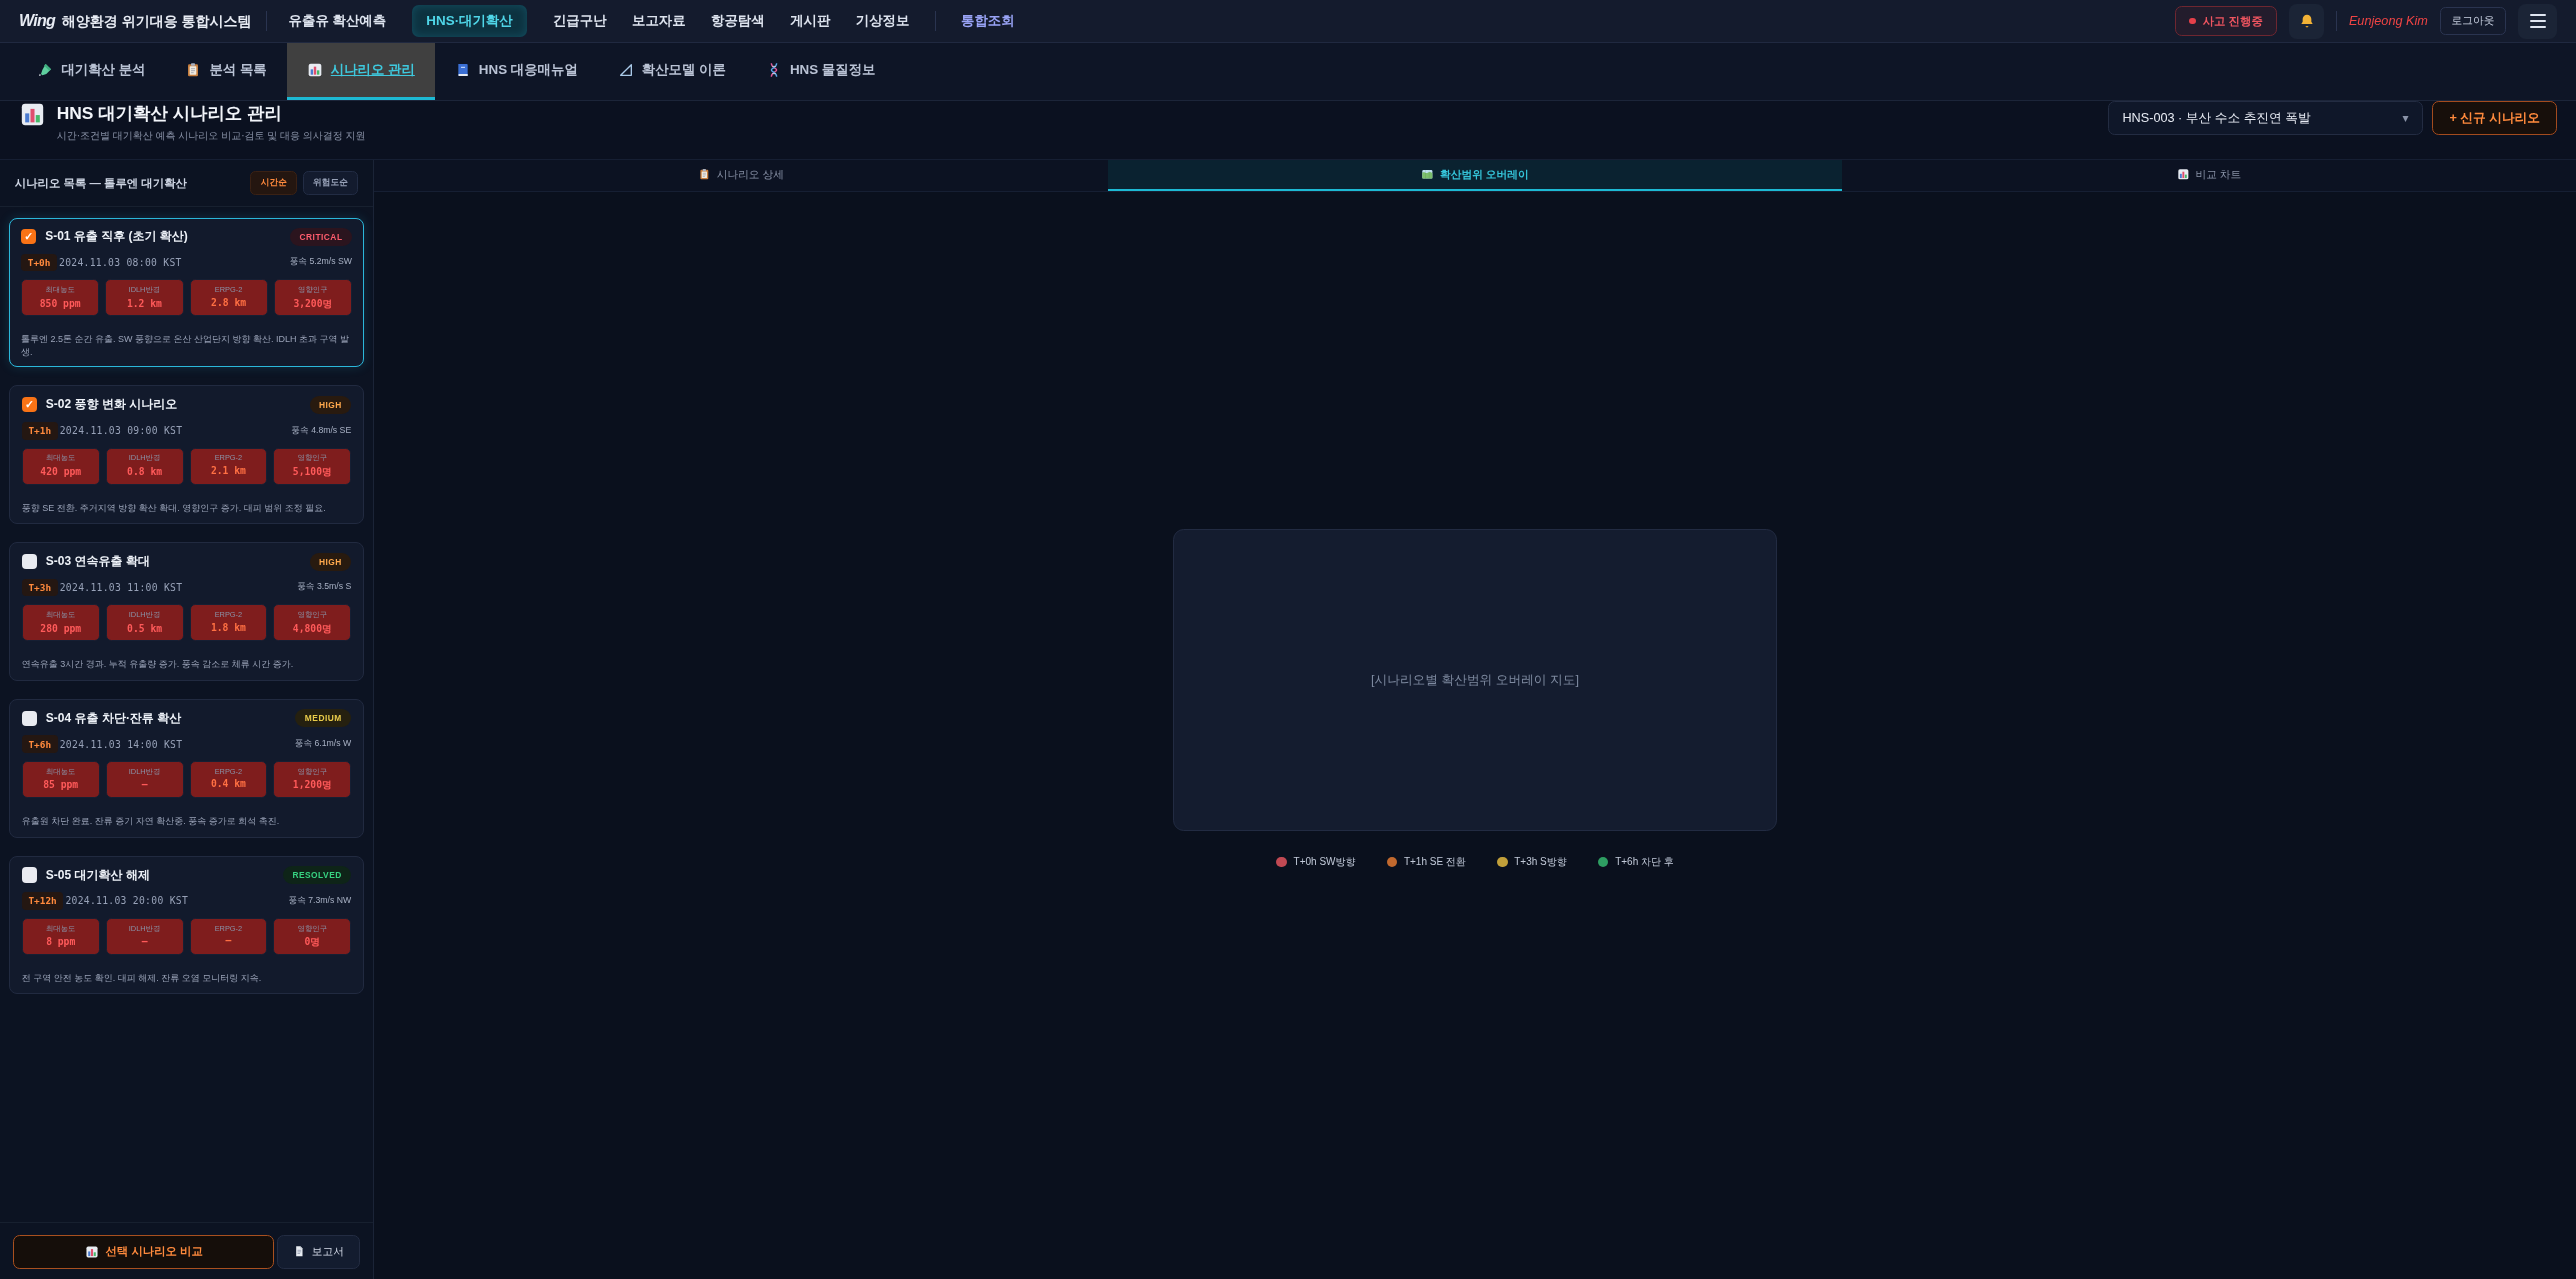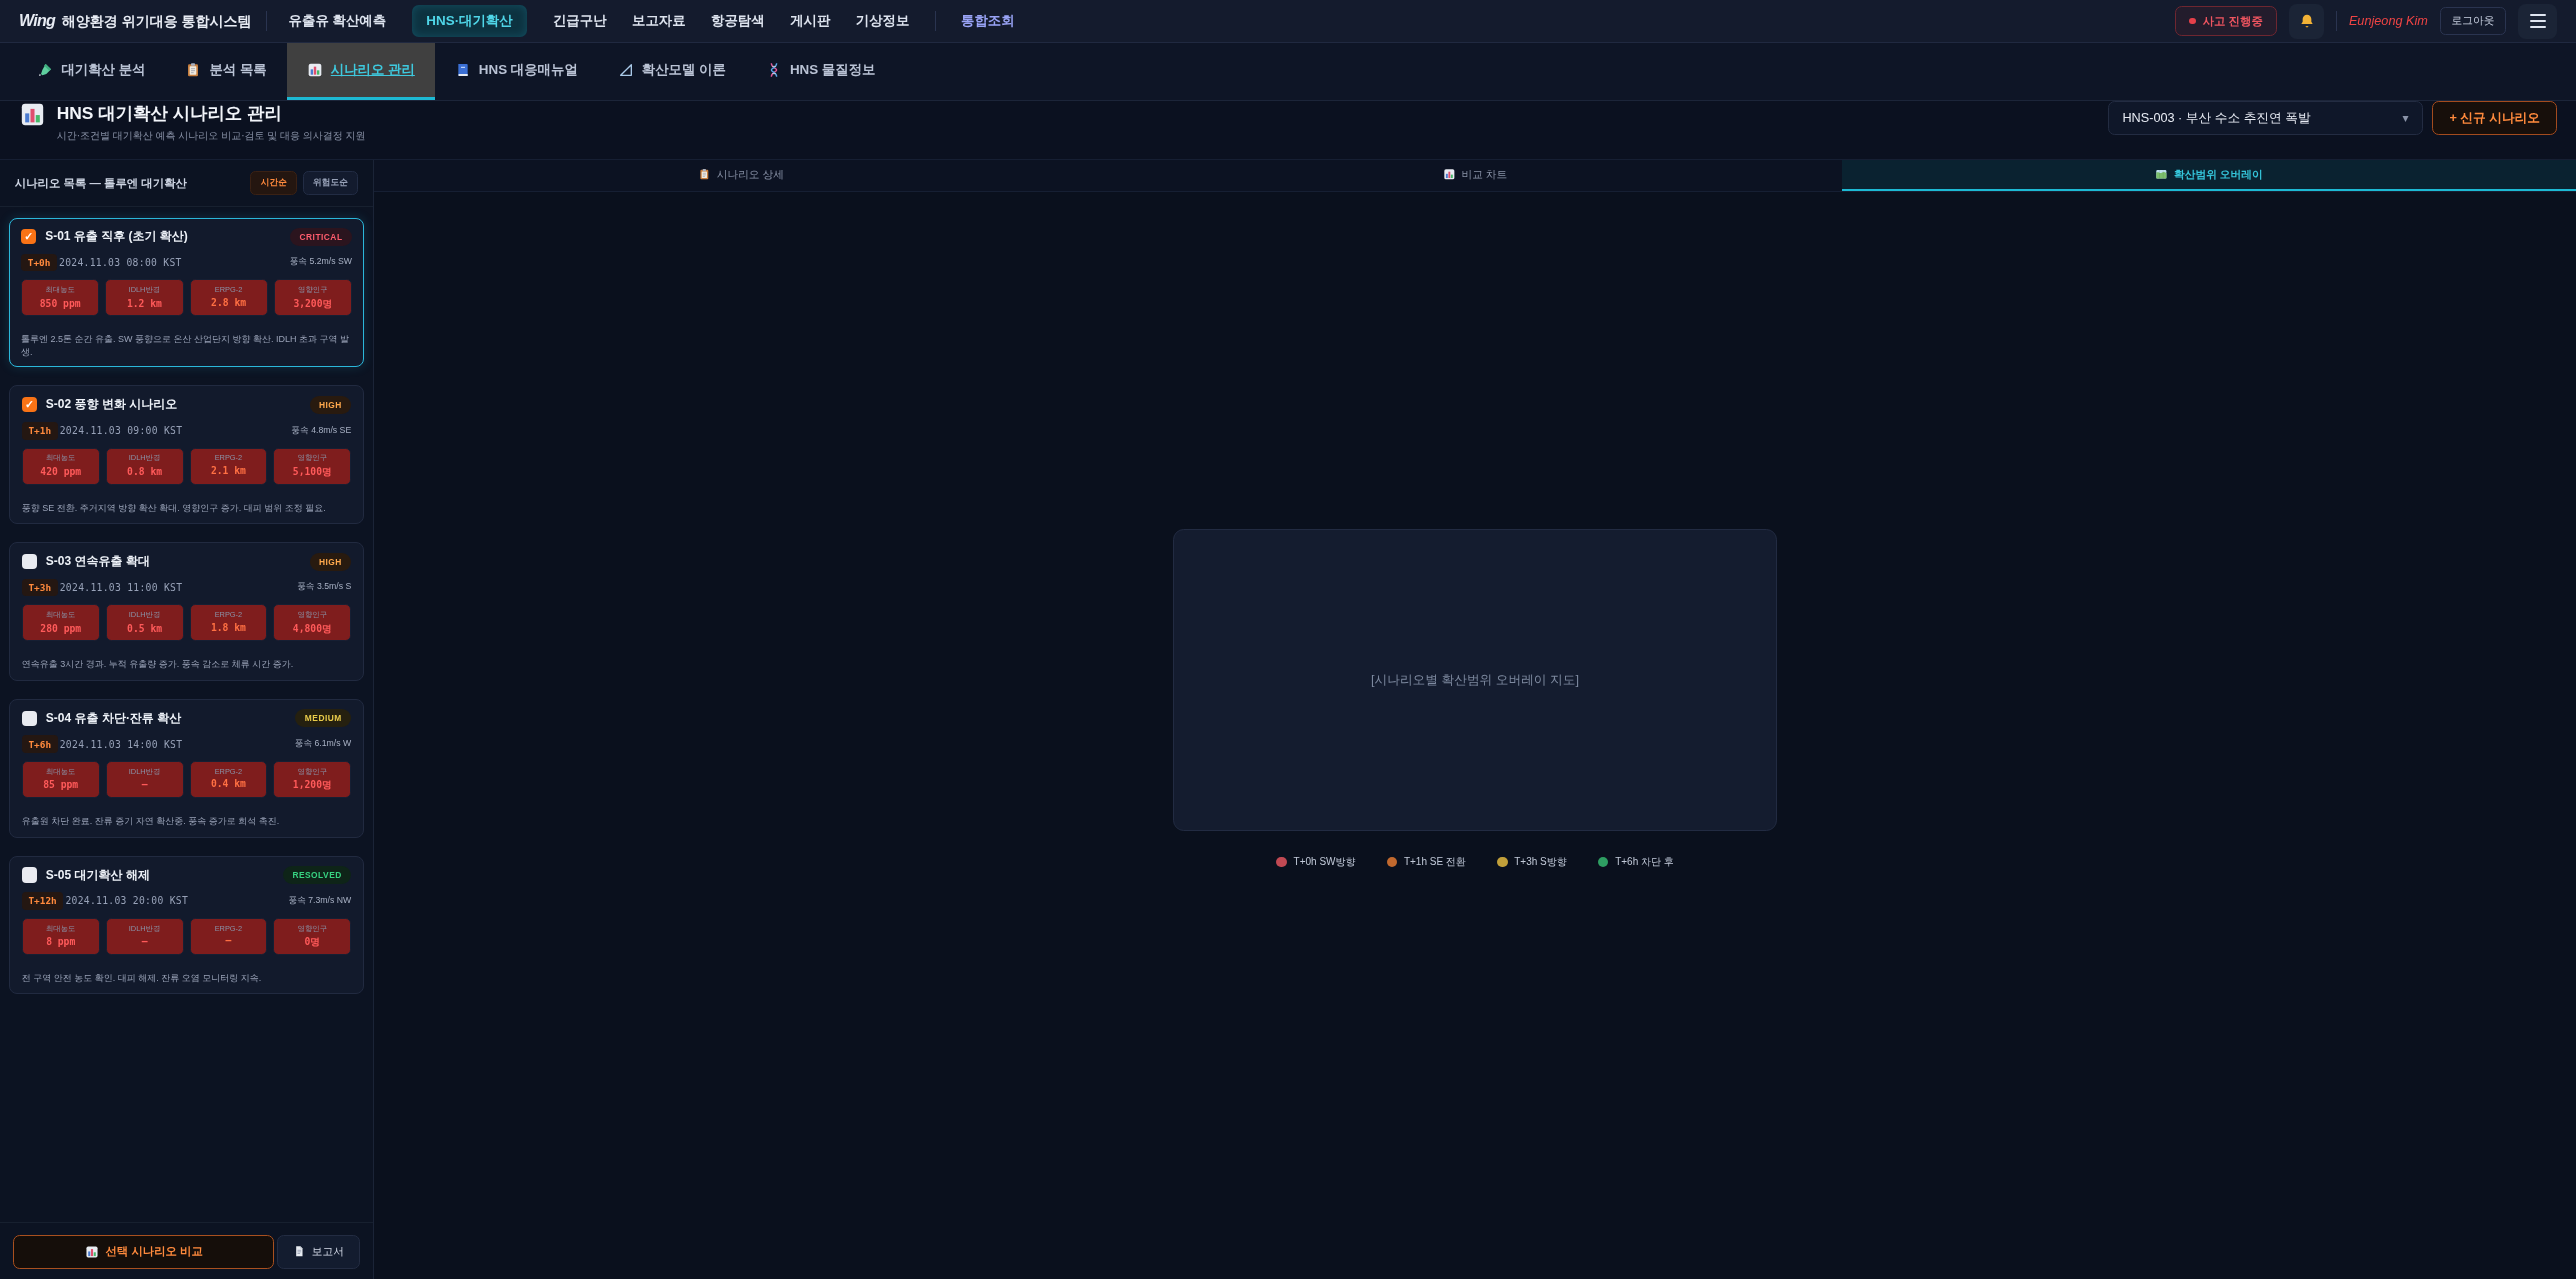--- a/index.html
+++ b/index.html
@@ -431,37 +431,37 @@
     <div class="main-tabs">
       <div class="mtab">
         <svg class="icon18" viewBox="0 0 24 24">
             <rect x="4.5" y="3.5" width="15" height="18" rx="2" fill="#c77f3f"></rect>
             <rect x="7" y="6.5" width="10" height="12.5" rx="1" fill="#efeadf"></rect>
             <rect x="9" y="2" width="6" height="3.5" rx="1" fill="#aab1bf"></rect>
             <path d="M9 10h6M9 13h6M9 16h4" stroke="#9aa0ad" stroke-width="1.2"></path>
           </svg>
         <span>시나리오 상세</span>
       </div>
+      <div class="mtab active">
+        <svg class="icon18" viewBox="0 0 24 24">
+            <rect x="2.5" y="4" width="19" height="16" rx="2" fill="#bfe0ef"></rect>
+            <path d="M2.5 9c4-3 7 2 10 0s6-2 9 1v10h-19z" fill="#7cbf6d"></path>
+            <path d="M8.5 4v16M15.5 4v16" stroke="rgba(0,0,0,.15)" stroke-width="1"></path>
+          </svg>
+        <span>확산범위 오버레이</span>
+      </div>
       <div class="mtab">
         <svg class="icon18" viewBox="0 0 24 24">
             <rect x="2.5" y="2.5" width="19" height="19" rx="3" fill="#e8ecf2"></rect>
             <rect x="5.5" y="11" width="3.6" height="8" fill="#4a7bd0"></rect>
             <rect x="10.2" y="7" width="3.6" height="12" fill="#e04f6e"></rect>
             <rect x="14.9" y="12.5" width="3.6" height="6.5" fill="#46b96a"></rect>
           </svg>
         <span>비교 차트</span>
       </div>
-      <div class="mtab active">
-        <svg class="icon18" viewBox="0 0 24 24">
-            <rect x="2.5" y="4" width="19" height="16" rx="2" fill="#bfe0ef"></rect>
-            <path d="M2.5 9c4-3 7 2 10 0s6-2 9 1v10h-19z" fill="#7cbf6d"></path>
-            <path d="M8.5 4v16M15.5 4v16" stroke="rgba(0,0,0,.15)" stroke-width="1"></path>
-          </svg>
-        <span>확산범위 오버레이</span>
-      </div>
     </div>
 
     <div class="main-body">
       <div class="map-box">
         <span class="map-text">[시나리오별 확산범위 오버레이 지도]</span>
       </div>
       <div class="legend">
         <div class="legend-item">
           <span class="ldot" style="background: rgb(193, 73, 83);"></span>
           <span>T+0h SW방향</span>

